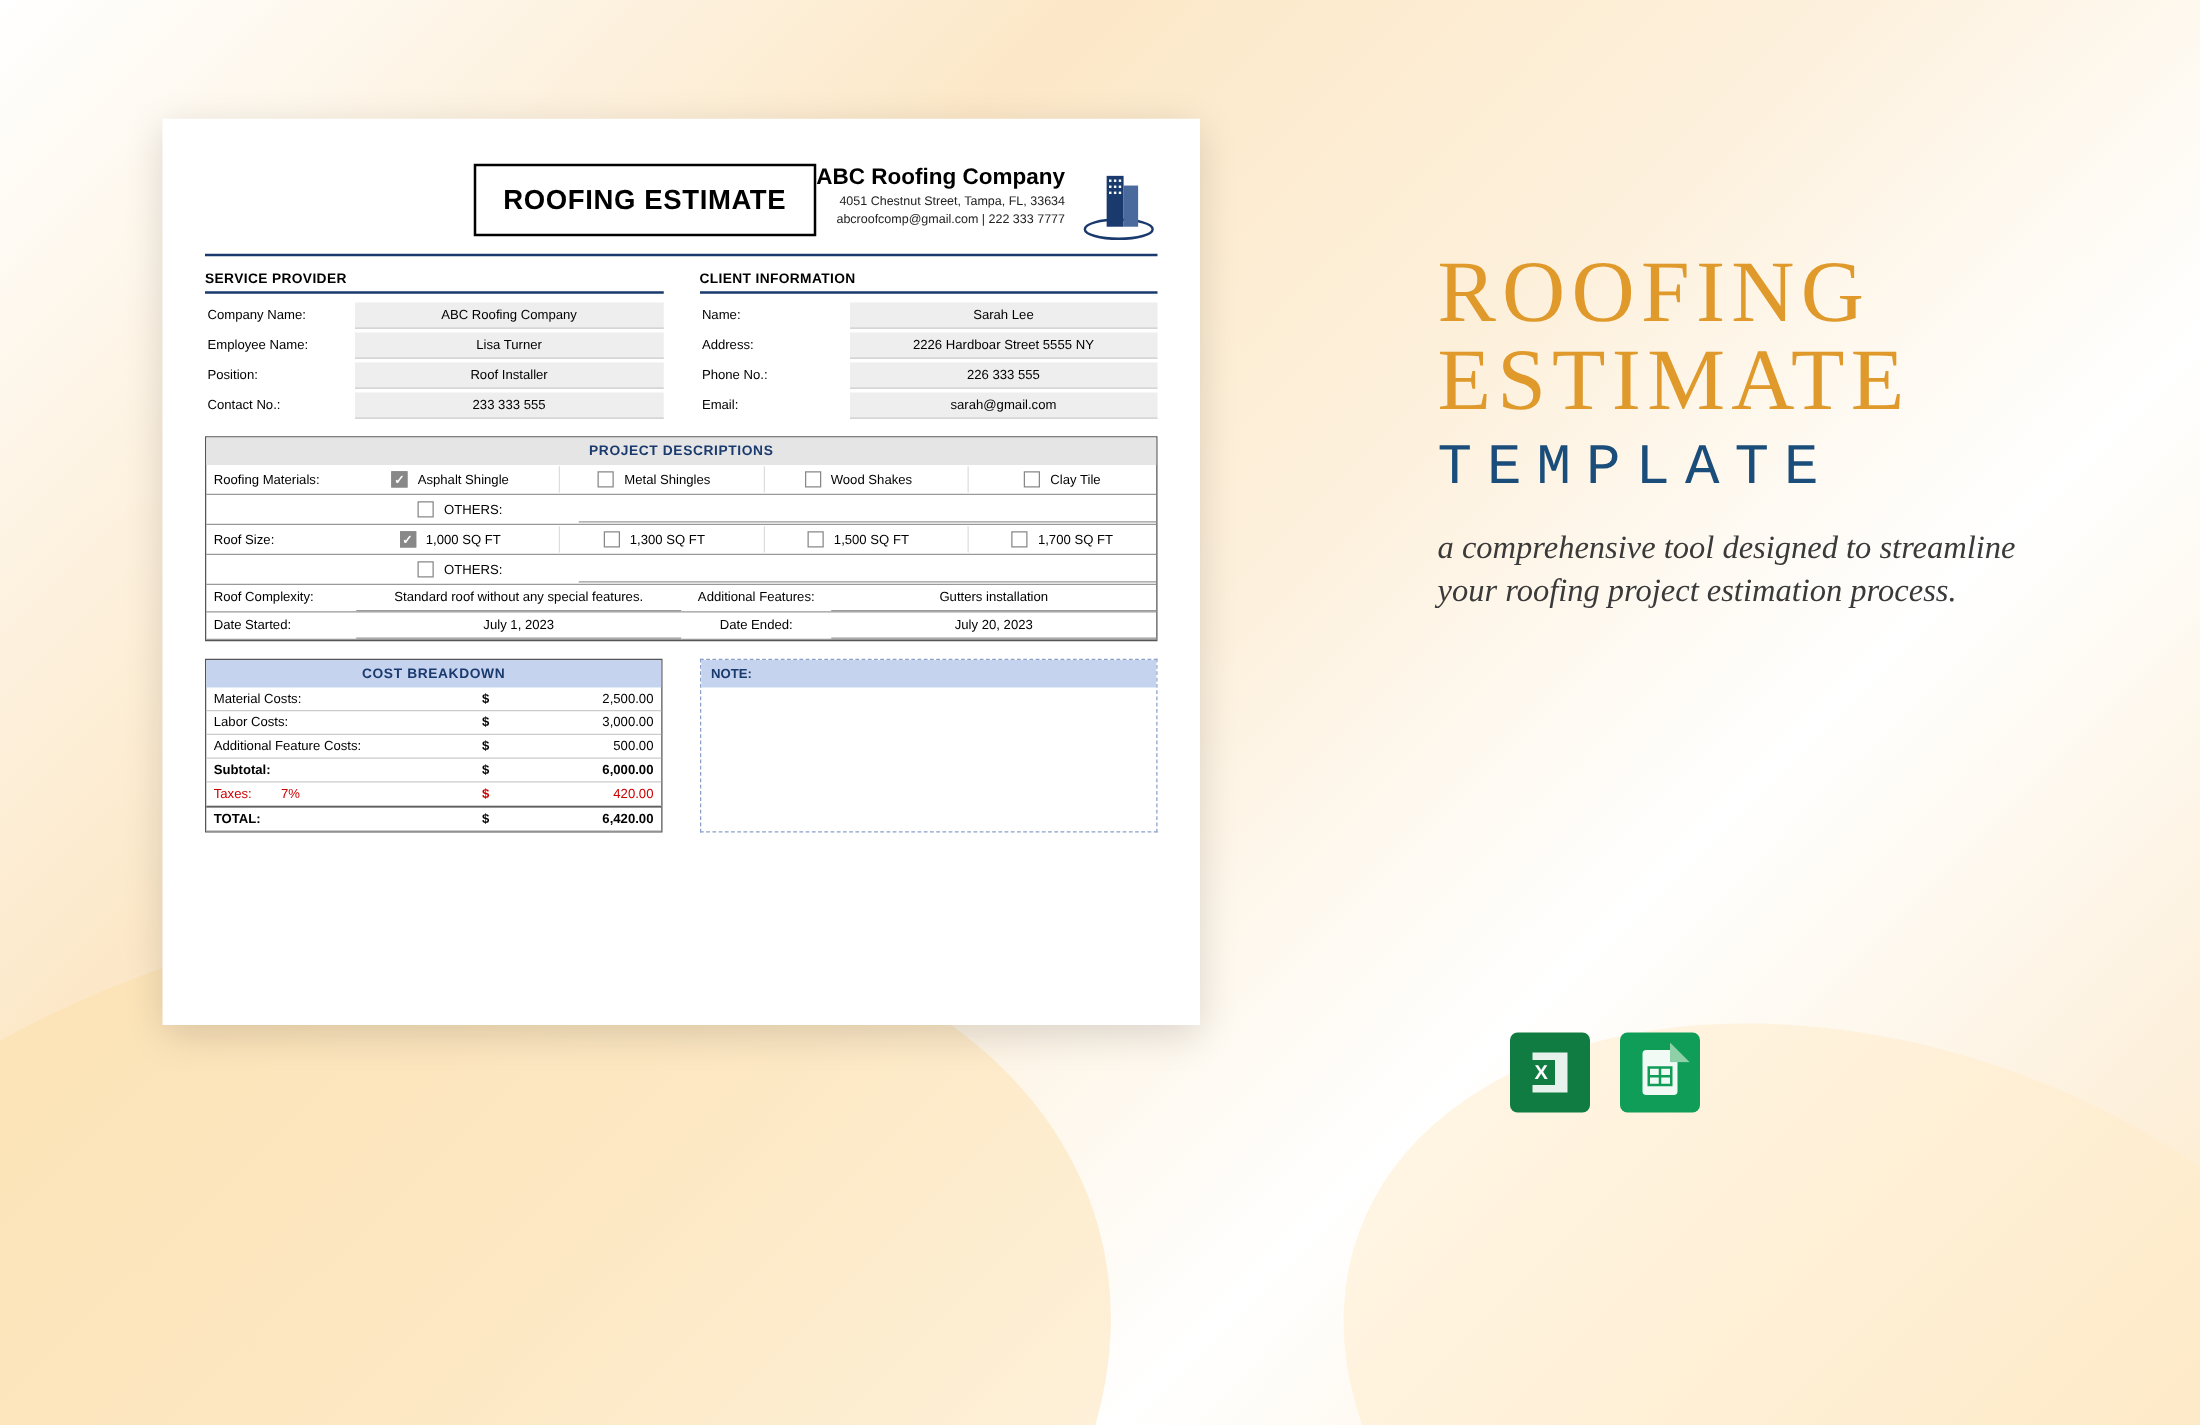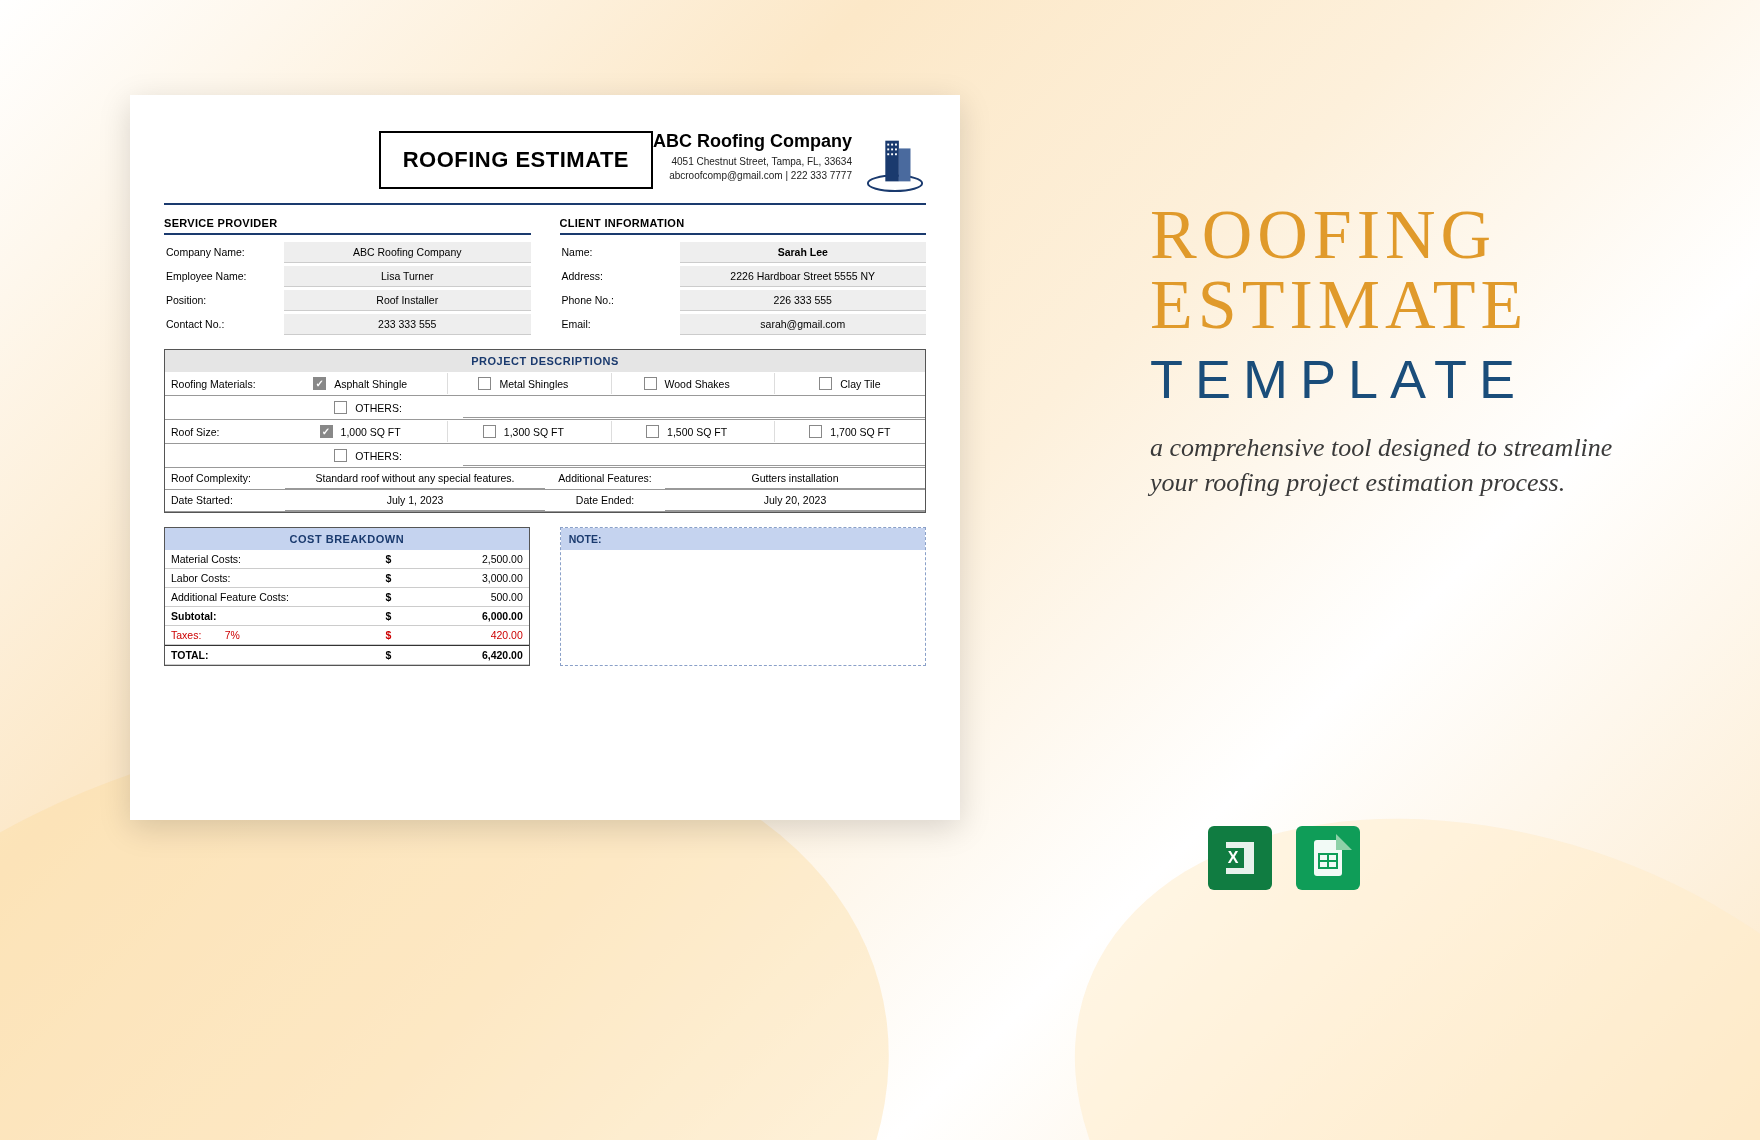--- a/index.html
+++ b/index.html
@@ -42,21 +42,21 @@
 .cost-lbl{flex:2}
 .cost-cur{width:30px;font-weight:bold}
 .cost-val{flex:1;text-align:right}
 .cost-row.big{font-weight:900}
 .cost-row.red{color:#c00}
 .cost-row.total{font-weight:900;border-top:1.5px solid #333}
 .note-box{flex:1;border:1.5px dashed #8aa0c8}
 .note-hdr{background:#c5d3ef;font-size:10.5px;font-weight:900;padding:5px 8px;color:#1a3a6e}
 .promo{position:absolute;right:130px;top:200px;width:480px}
 .promo h1{font-family:Georgia,serif;font-size:70px;font-weight:400;color:#e09a2b;letter-spacing:5px;line-height:1}
-.promo h2{font-family:Liberation Sans, sans-serif;font-size:54px;font-weight:400;color:#1a4d7a;letter-spacing:12px;margin-top:8px;margin-bottom:20px}
+.promo h2{font-family:Liberation Mono, monospace;font-size:46px;font-weight:400;color:#1a4d7a;letter-spacing:12px;margin-top:8px;margin-bottom:20px}
 .promo p{font-family:Georgia,serif;font-style:italic;font-size:26px;color:#3a3a3a;line-height:1.35}
 .icons{position:absolute;right:400px;bottom:250px;display:flex;gap:24px}
 .icon-box{width:64px;height:64px;border-radius:6px;display:flex;align-items:center;justify-content:center;font-size:28px;font-weight:bold;color:#fff}
 .excel{background:#107c41}
 .sheets{background:#0f9d58;position:relative}
 .sheets::before{content:"";position:absolute;top:8px;right:8px;width:16px;height:16px;background:#8ed1a8;clip-path:polygon(0 0,100% 100%,0 100%)}
 </style>
 </head>
 <body>
 
@@ -108,21 +108,21 @@
         </div>
       <div class="field-row">
           <div class="field-label">Contact No.:</div>
           <div class="field-value">233 333 555</div>
         </div>
     </div>
     <div class="info-col">
       <div class="sect-title">CLIENT INFORMATION</div>
       <div class="field-row">
           <div class="field-label">Name:</div>
-          <div class="field-value" style="font-weight:bold">Sarah Lee</div>
+          <div class="field-value" style="font-weight:normal">Sarah Lee</div>
         </div>
       <div class="field-row">
           <div class="field-label">Address:</div>
           <div class="field-value">2226 Hardboar Street 5555 NY</div>
         </div>
       <div class="field-row">
           <div class="field-label">Phone No.:</div>
           <div class="field-value">226 333 555</div>
         </div>
       <div class="field-row">

